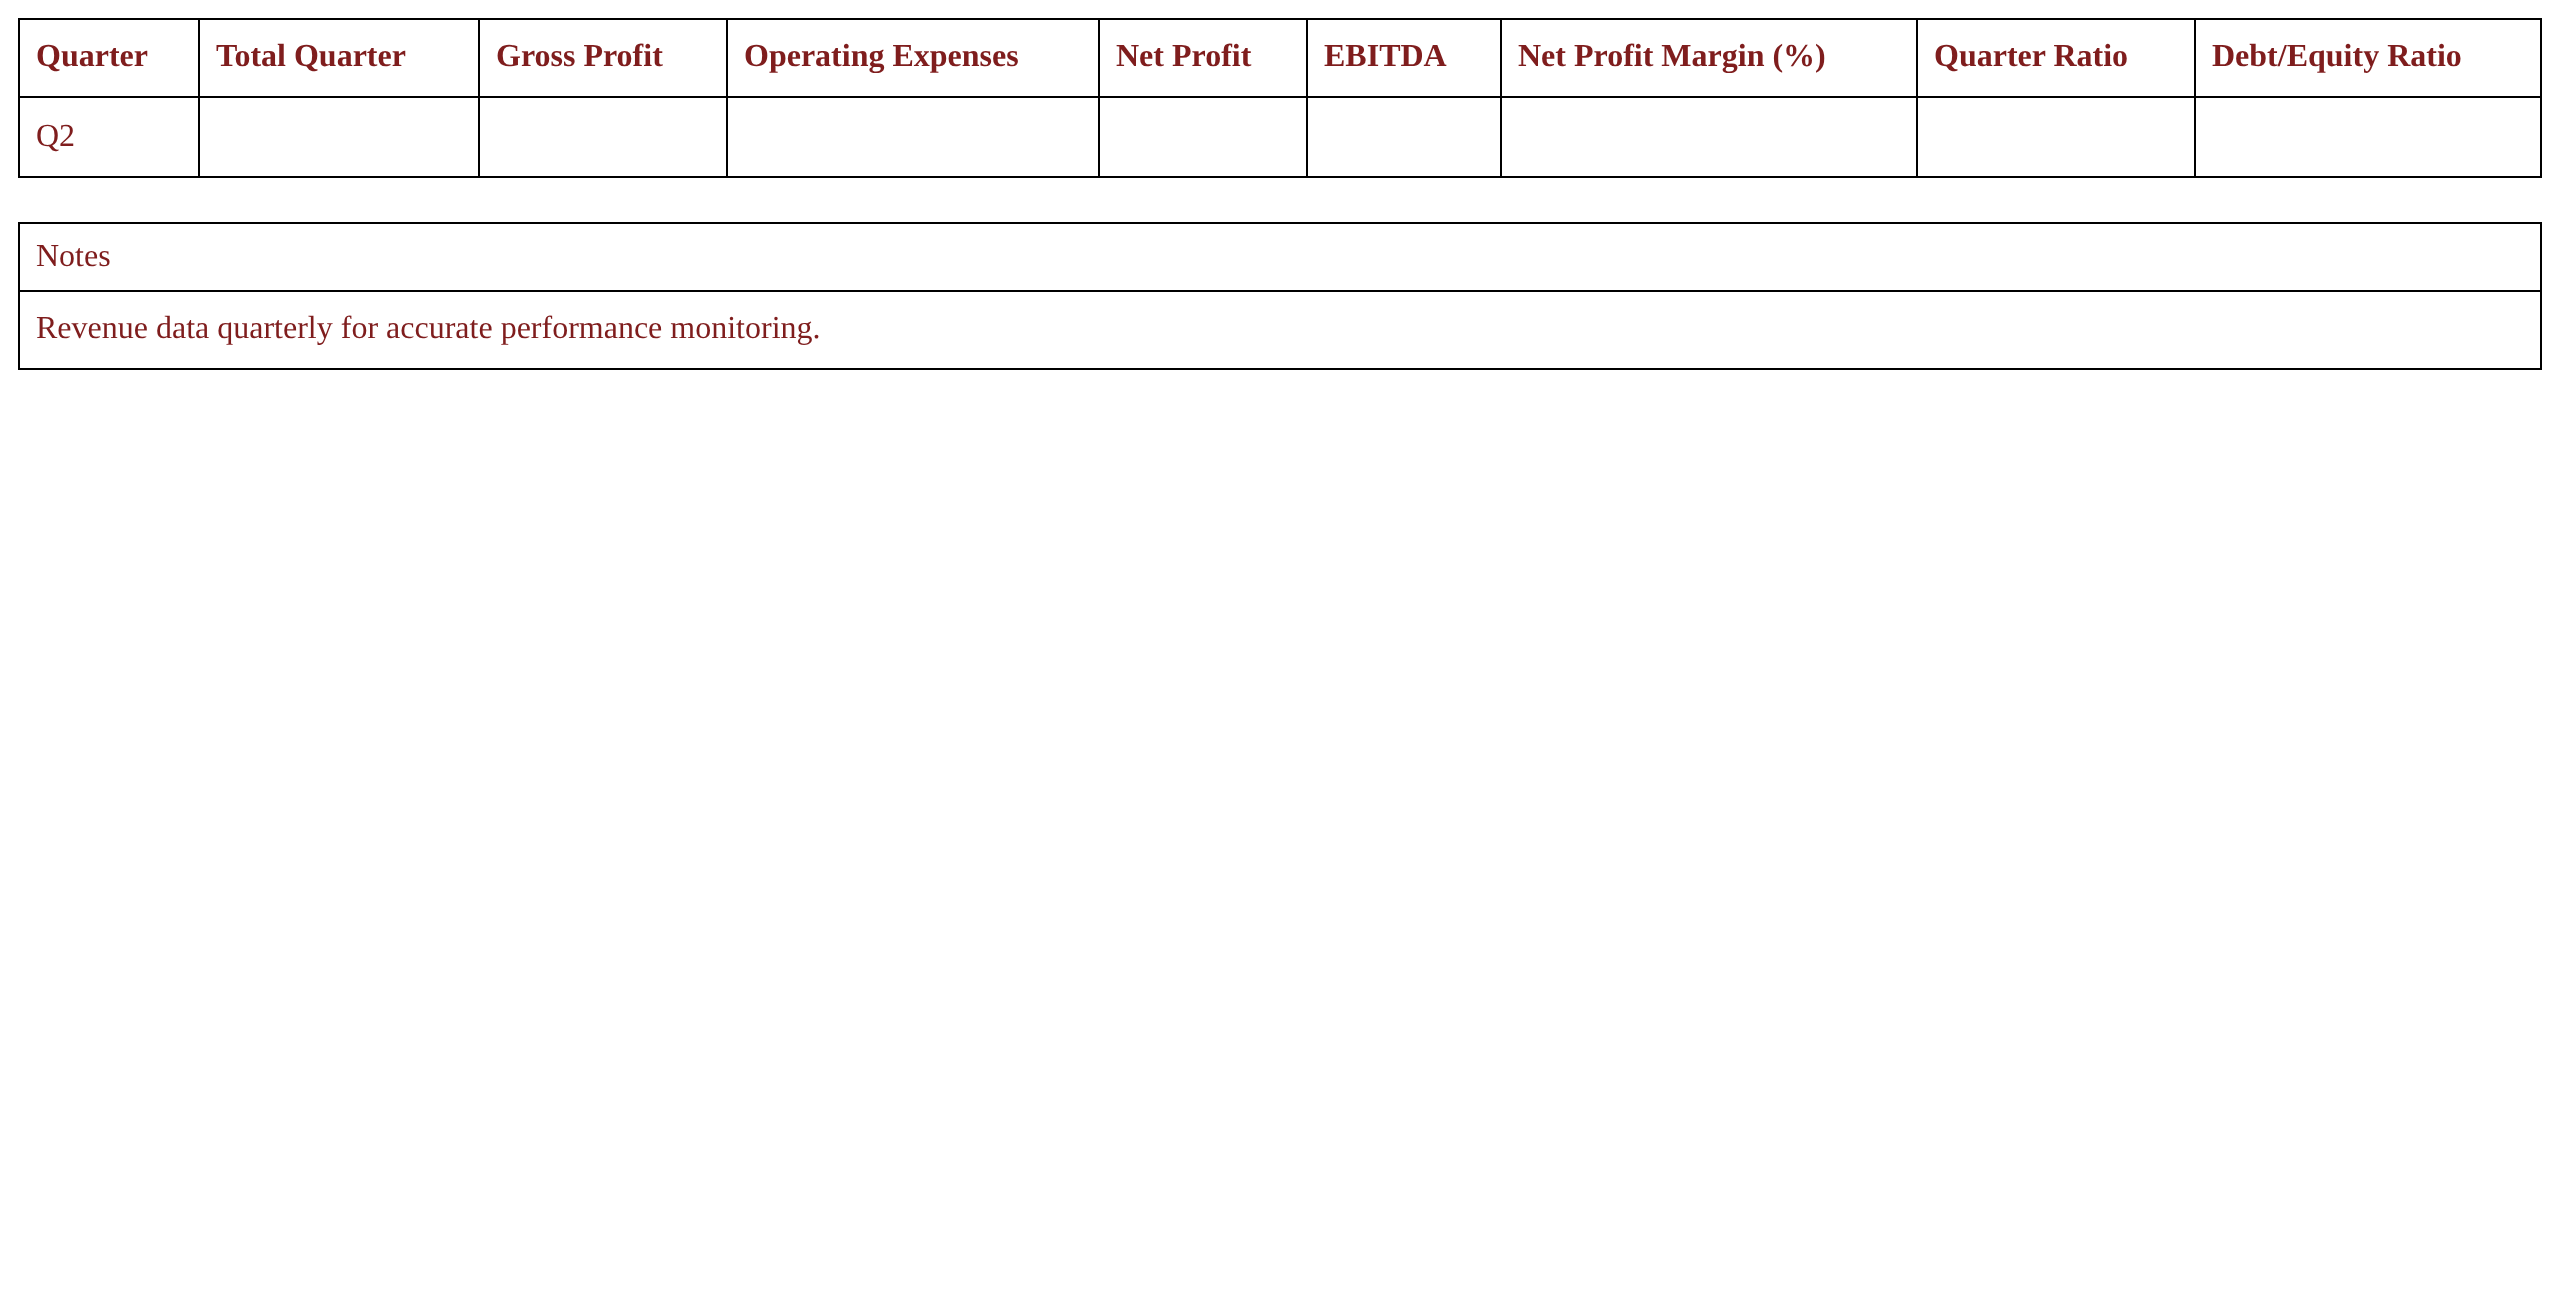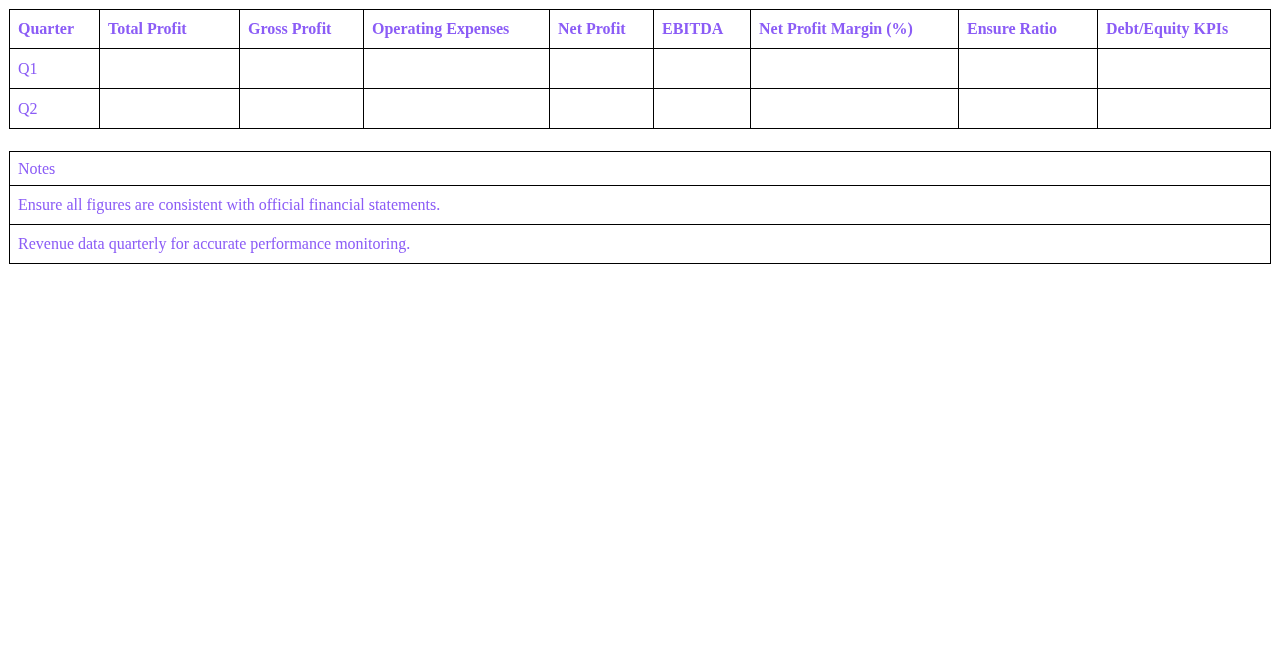--- a/index.html
+++ b/index.html
@@ -7,21 +7,21 @@
     padding: 0;
     background: #ffffff;
     width: 1278px;
     height: 650px;
     overflow: hidden;
   }
   .page {
     padding: 9px;
     font-family: "Liberation Serif", "DejaVu Serif", serif;
     font-size: 16px;
-    color: #8b5cf6;
+    color: #7f1d1d;
   }
   table {
     border-collapse: collapse;
     table-layout: fixed;
     width: 1261px;
   }
   th, td {
     border: 1px solid #000000;
     padding: 0 8px;
     text-align: left;
@@ -62,42 +62,31 @@
       <col style="width:186px">
       <col style="width:104px">
       <col style="width:97px">
       <col style="width:208px">
       <col style="width:139px">
       <col style="width:173px">
     </colgroup>
     <thead>
       <tr>
         <th>Quarter</th>
-        <th>Total Profit</th>
+        <th>Total Quarter</th>
         <th>Gross Profit</th>
         <th>Operating Expenses</th>
         <th>Net Profit</th>
         <th>EBITDA</th>
         <th>Net Profit Margin (%)</th>
-        <th>Ensure Ratio</th>
-        <th>Debt/Equity KPIs</th>
+        <th>Quarter Ratio</th>
+        <th>Debt/Equity Ratio</th>
       </tr>
     </thead>
     <tbody>
-      <tr>
-        <td>Q1</td>
-        <td></td>
-        <td></td>
-        <td></td>
-        <td></td>
-        <td></td>
-        <td></td>
-        <td></td>
-        <td></td>
-      </tr>
       <tr>
         <td>Q2</td>
         <td></td>
         <td></td>
         <td></td>
         <td></td>
         <td></td>
         <td></td>
         <td></td>
         <td></td>
@@ -109,21 +98,18 @@
     <colgroup>
       <col style="width:1261px">
     </colgroup>
     <thead>
       <tr>
         <th>Notes</th>
       </tr>
     </thead>
     <tbody>
       <tr>
-        <td>Ensure all figures are consistent with official financial statements.</td>
-      </tr>
-      <tr>
         <td>Revenue data quarterly for accurate performance monitoring.</td>
       </tr>
     </tbody>
   </table>
 
 </div>
 
 </body></html>

